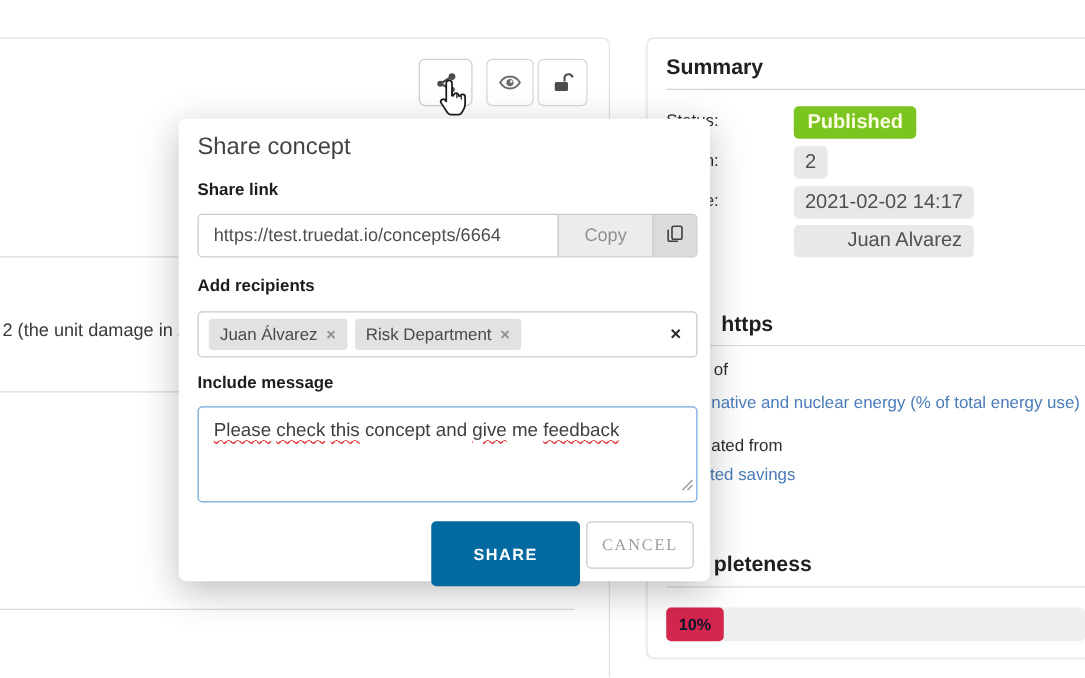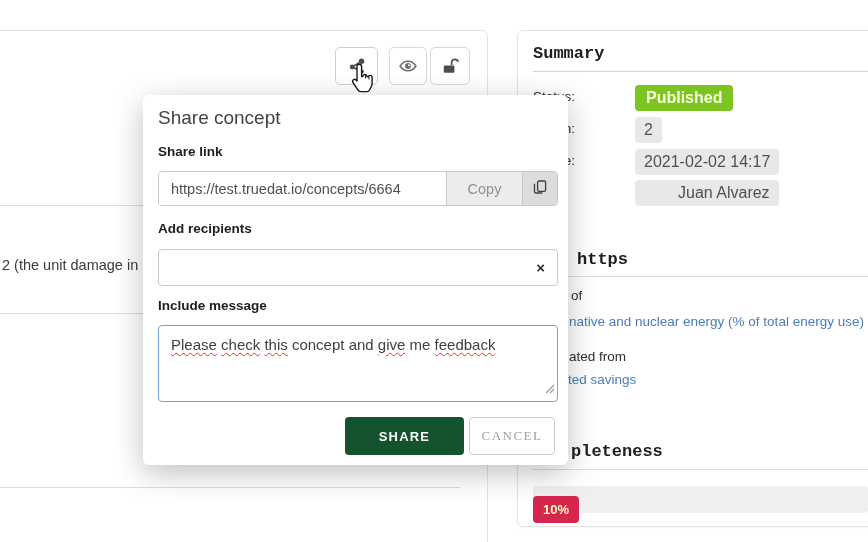--- a/index.html
+++ b/index.html
@@ -14,31 +14,31 @@
   .right-card { left:517px; top:30px; width:380px; height:497px; box-shadow:0 1px 3px rgba(0,0,0,.04); }
   .layer { position:absolute; inset:0; z-index:1; }
   .hline { position:absolute; height:1px; background:#dcdcdc; }
 
   
   .tbtn { position:absolute; top:47px; height:38px; background:#fff; border:1px solid #cfcfcf;
           border-radius:5px; display:flex; align-items:center; justify-content:center; cursor:pointer; }
   .tbtn svg { display:block; }
 
   
-  .sec-title { position:absolute; font-size:17px; font-weight:bold; color:#202020; white-space:nowrap;font-family:Liberation Mono, monospace; }
+  .sec-title { position:absolute; font-size:17px; font-weight:bold; color:#202020; white-space:nowrap; }
   .sum-label { position:absolute; left:460px; width:115px; text-align:right; font-size:13.5px; color:#2e2e2e; white-space:nowrap; }
   .badge { position:absolute; font-size:16px; border-radius:4px; padding:4px 9px; white-space:nowrap; }
   .badge.gray { background:#e8e8e8; color:#505050; }
   .badge.green { background:#7cc420; color:#fafde1; font-weight:bold; padding:4px 11px; }
   .rel { position:absolute; font-size:13.5px; white-space:nowrap; }
   .rel.group { color:#2e2e2e; }
   .rel.link { color:#4a7cba; text-decoration:none; cursor:pointer; }
   .prog-track { position:absolute; left:533px; top:486px; width:335px; height:27px; background:#efefef; border-radius:4px; }
-  .prog-fill { position:absolute; left:0; top:0; height:27px; background:#d5264e; color:#fef9c3;
-               border-radius:4px; font-size:13px; font-weight:bold; line-height:27px; padding:0 10px;margin-top:10px; }
+  .prog-fill { position:absolute; left:0; top:0; height:27px; background:#d5264e; color:#0f172a;
+               border-radius:4px; font-size:13px; font-weight:bold; line-height:27px; padding:0 10px; }
 
   
   .modal { position:absolute; left:143px; top:95px; width:425px; height:370px; background:#fff;
            border-radius:6px; box-shadow:0 8px 30px rgba(0,0,0,.25); z-index:10; }
   .m-title { position:absolute; left:15px; top:12px; font-size:19px; color:#434343; }
   .m-label { position:absolute; left:15px; font-size:13.5px; font-weight:bold; color:#1d1d1d; }
   .in-group { position:absolute; left:15px; top:76px; width:400px; height:35px; border:1px solid #c8c8c8;
               border-radius:4px; display:flex; overflow:hidden; background:#fff; }
   .in-url { flex:1; border:0; outline:none; font-family:inherit; font-size:14.5px; color:#4f4f4f; padding:0 12px; }
   .copy-btn { width:76px; background:#ececec; border:0; border-left:1px solid #c8c8c8; color:#909090;
@@ -48,21 +48,21 @@
   .recip-box { position:absolute; left:15px; top:154px; width:400px; height:37px; border:1px solid #c8c8c8;
                border-radius:4px; display:flex; align-items:center; padding:0 8px; gap:6px; cursor:text; }
   .tag { background:#e2e2e2; border-radius:3px; padding:5px 9px; font-size:13.5px; color:#4a4a4a; white-space:nowrap; }
   .tag .tag-x { color:#8f8f8f; font-weight:bold; margin-left:7px; font-size:13px; cursor:pointer; }
   .recip-clear { position:absolute; right:12px; top:9px; font-size:15px; font-weight:900; color:#2e2e2e; cursor:pointer; line-height:18px; }
   .msg-box { position:absolute; left:15px; top:230px; width:400px; height:77px; border:1px solid #6fa7dc;
              border-radius:4px; font-size:15px; color:#3f3f3f; padding:9px 12px; line-height:1.35; cursor:text; }
   .sp { text-decoration:underline wavy #d33; text-decoration-thickness:1px; text-underline-offset:2px; }
   .resize-h { position:absolute; right:2px; bottom:2px; }
   .m-actions { position:absolute; right:13px; top:322px; display:flex; gap:5px; }
-  .btn-share { width:119px; height:38px; background:#14532d; color:#fff; border:0; border-radius:4px;
+  .btn-share { width:119px; height:52px; background:#0369a1; color:#fff; border:0; border-radius:4px;
                font-family:inherit; font-size:13px; font-weight:bold; letter-spacing:1.2px; cursor:pointer; }
   .btn-cancel { width:86px; height:38px; background:#fff; color:#9e9e9e; border:1px solid #c9c9c9; border-radius:4px;
                 font-family:Liberation Serif, serif; font-size:13px; letter-spacing:1.5px; cursor:pointer; }
 
   .left-frag { position:absolute; left:2px; top:257px; font-size:14.5px; color:#3a3a3a; white-space:nowrap; }
   .cursor { position:absolute; left:349px; top:62px; z-index:30; pointer-events:none; }
 </style>
 </head>
 <body>
 
@@ -147,20 +147,24 @@
           <svg width="16" height="16" viewBox="0 0 16 16" fill="none">
             <rect x="5.6" y="2" width="8" height="10.4" rx="1.4" stroke="#3f3f3f" stroke-width="1.3"></rect>
             <path d="M10.4 14H3.9c-.8 0-1.4-.6-1.4-1.4V4.8" stroke="#3f3f3f" stroke-width="1.3"></path>
           </svg>
         </span>
       </button>
     </div>
 
     <div class="m-label" style="top:126px;text-align:center;">Add recipients</div>
     <div class="recip-box">
+      <span style="display:flex;gap:6px;">
+          <span class="tag">Juan Álvarez<span class="tag-x">×</span></span>
+          <span class="tag">Risk Department<span class="tag-x">×</span></span>
+        </span>
       <span class="recip-clear">×</span>
     </div>
 
     <div class="m-label" style="top:203px;">Include message</div>
     <div class="msg-box">
       <span><span class="sp">Please</span> <span class="sp">check</span> <span class="sp">this</span> <span>concept</span> <span>and</span> <span class="sp">give</span> <span>me</span> <span class="sp">feedback</span></span>
       <span class="resize-h">
         <svg width="10" height="10" viewBox="0 0 10 10">
           <path d="M9 1 1 9 M9 5 5 9" stroke="#9a9a9a" stroke-width="1.2"></path>
         </svg>

